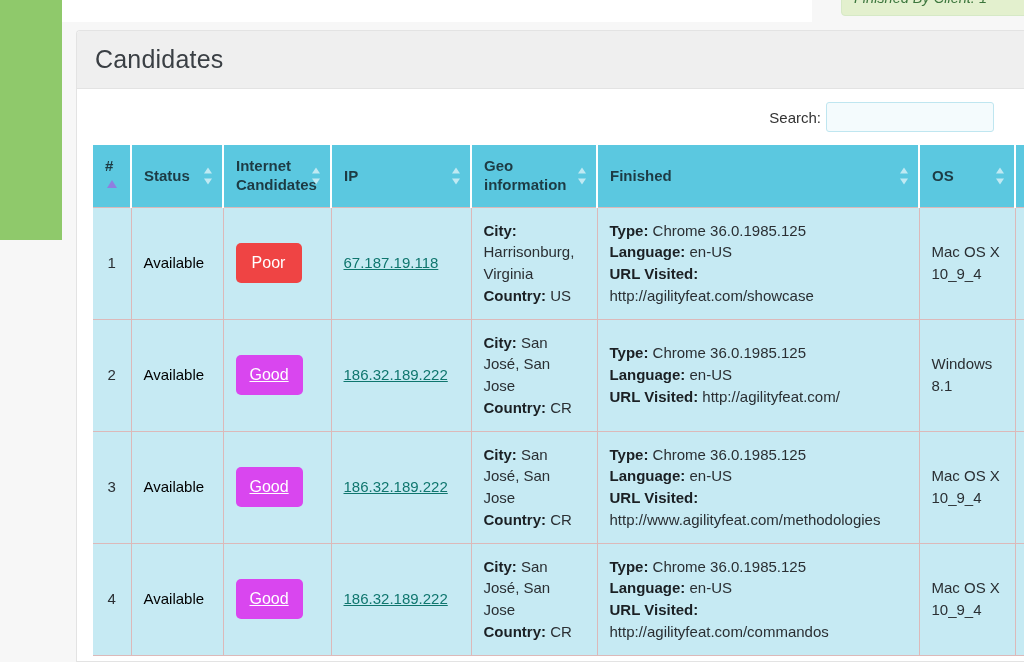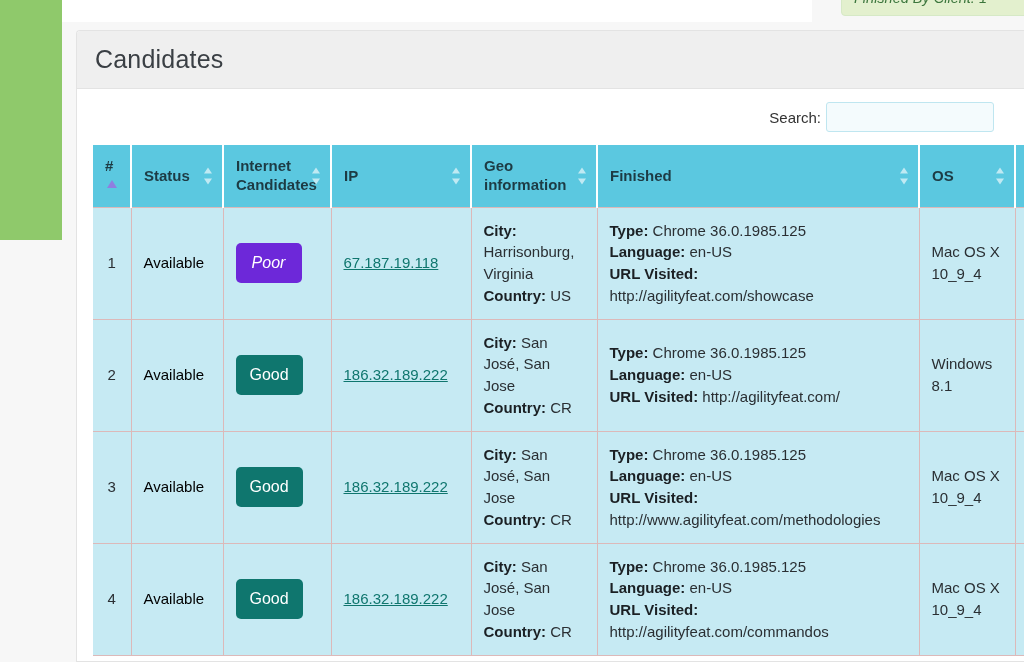--- a/index.html
+++ b/index.html
@@ -214,22 +214,22 @@
   .badge-pill {
     display: inline-block;
     min-width: 66px;
     text-align: center;
     color: #ffffff;
     font-size: 16px;
     padding: 8px 14px;
     border-radius: 5px;
     font-weight: 400;
   }
-  .badge-poor { background: #6d28d9; font-style: italic; }
-  .badge-good { background: #0f766e; }
+  .badge-poor { background: #ef4444; }
+  .badge-good { background: #d946ef; text-decoration: underline; }
 
   .ip-link {
     color: #0f766e;
     text-decoration: underline;
     cursor: pointer;
     font-size: 15px;
   }
 
   .kv b { font-weight: bold; color: #1b2024; }
   .geo-cell { font-size: 15px; }

